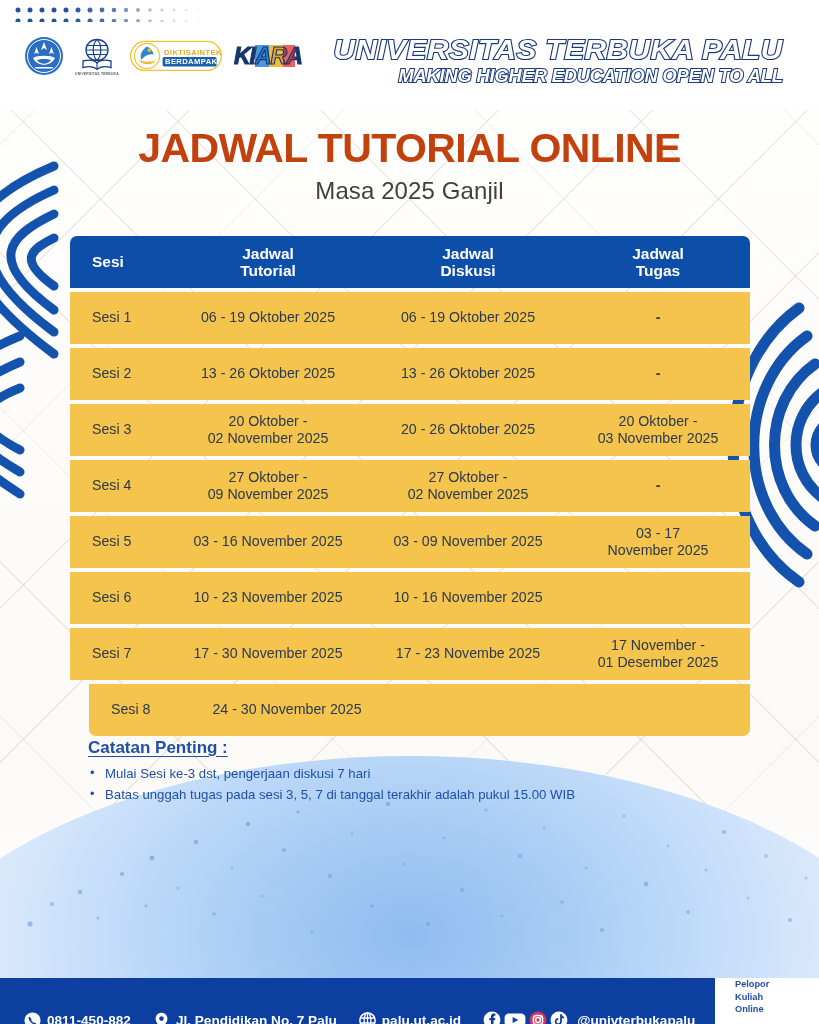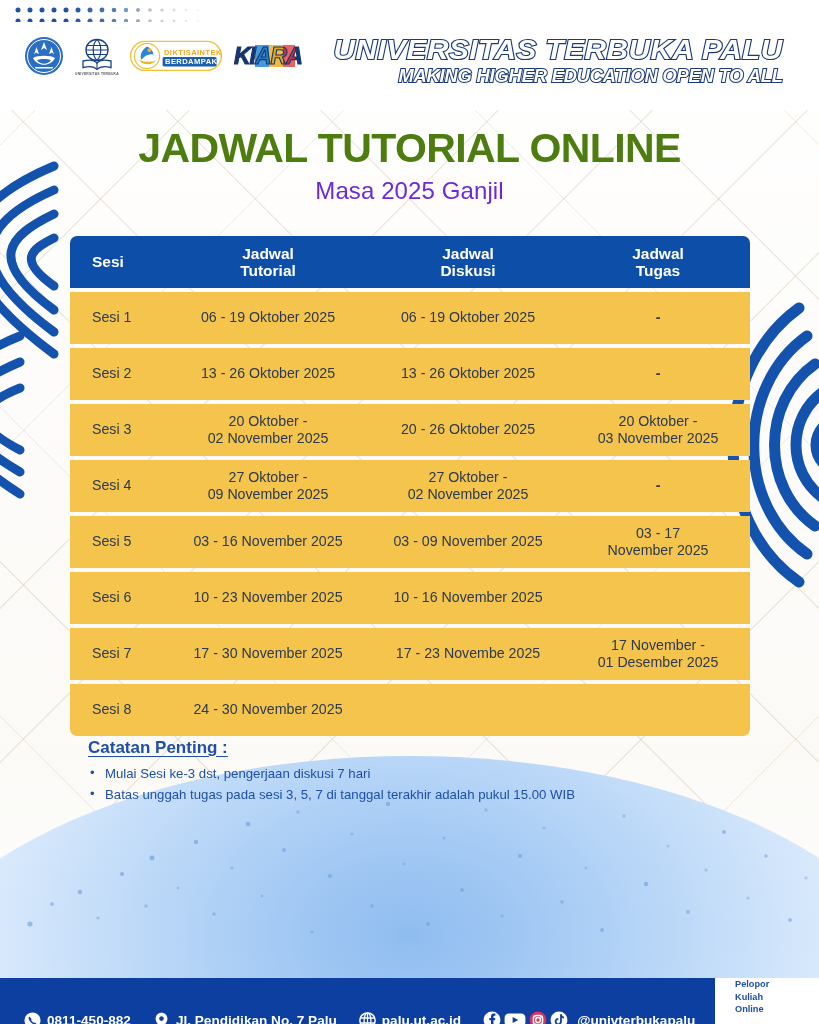--- a/index.html
+++ b/index.html
@@ -132,29 +132,29 @@
     left: 0;
     width: 819px;
     text-align: center;
     z-index: 4;
   }
 
   .main-title {
     font-size: 41px;
     font-weight: 800;
     letter-spacing: -.6px;
-    color: #4d7c0f;
+    color: #c2410c;
     line-height: 1.02;
   }
 
   .sub-title {
     margin-top: 7px;
     font-size: 24px;
     font-weight: 500;
-    color: #6d28d9;
+    color: #404040;
     letter-spacing: .1px;
   }
 
   
   .table-wrap {
     position: absolute;
     top: 236px;
     left: 70px;
     width: 680px;
     z-index: 4;
@@ -184,20 +184,21 @@
   .t-head .c.sesi { text-align: left; padding-left: 22px; }
 
   .t-body-row {
     background: #f5c44c;
     min-height: 52px;
     margin-bottom: 4px;
   }
   .t-body-row:last-child {
     border-radius: 0 0 7px 7px;
     margin-bottom: 0;
+    margin-left: 19px;
   }
 
   .t-body-row .c {
     font-size: 14.2px;
     font-weight: 400;
     color: #2b3a4f;
     line-height: 1.22;
     text-align: center;
     padding: 7px 4px;
   }

